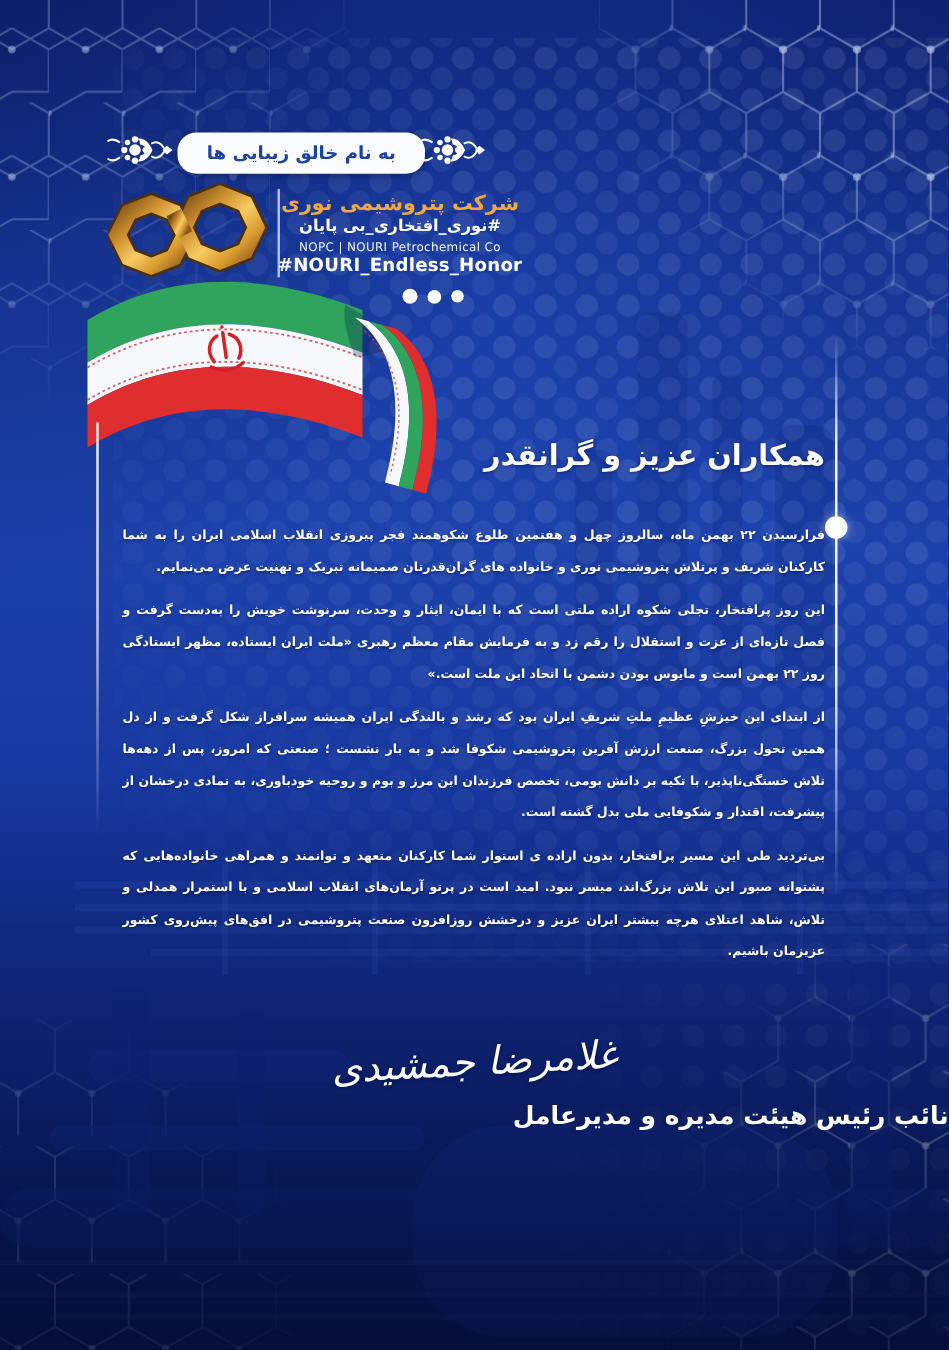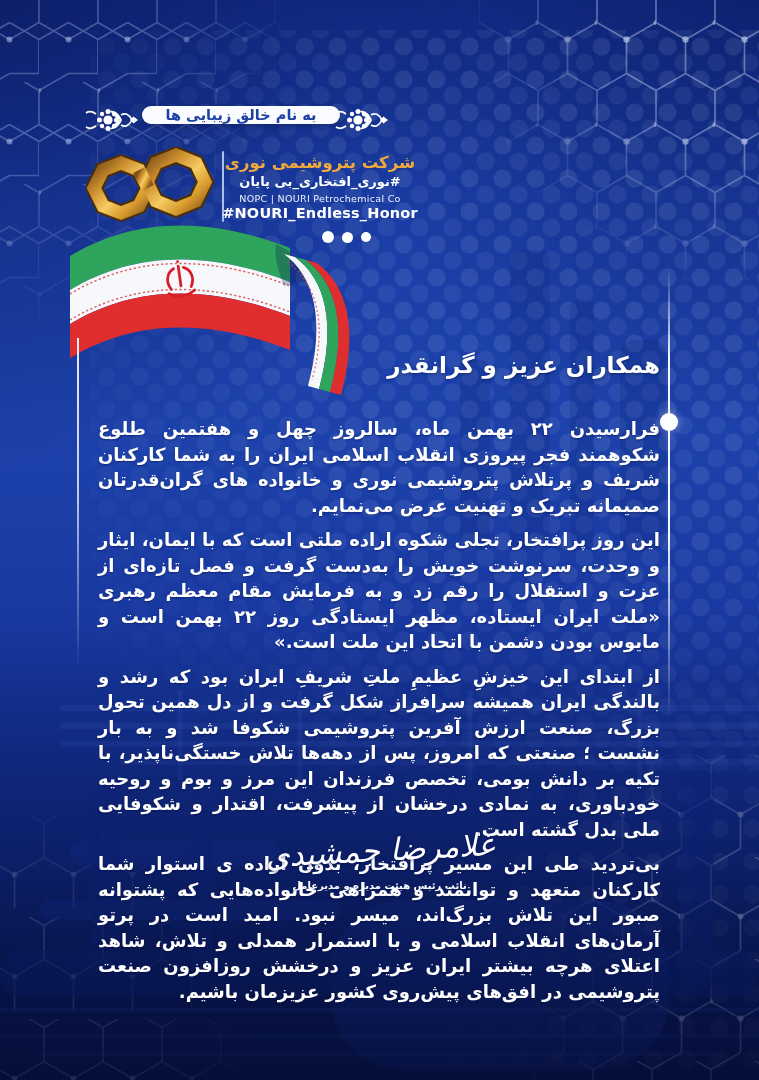--- a/index.html
+++ b/index.html
@@ -40,21 +40,21 @@
     -webkit-mask-image:radial-gradient(ellipse at 100% 100%,#000 45%,transparent 85%);
     mask-image:radial-gradient(ellipse at 100% 100%,#000 45%,transparent 85%);
   }
   .vignette{inset:0;background:
     radial-gradient(circle at -4% -4%,rgba(7,16,72,.55),transparent 38%),
     radial-gradient(circle at 104% -4%,rgba(7,16,72,.45),transparent 36%);}
   .bottom-shade{left:0;right:0;bottom:0;height:460px;
     background:linear-gradient(180deg,rgba(7,17,72,0) 0%,rgba(7,17,72,.45) 55%,rgba(4,11,48,.78) 100%);}
   
   .pill{
-    left:142px;top:106px;width:198px;height:18px;border-radius:15px;
+    left:142px;top:106px;width:198px;height:33px;border-radius:15px;
     background:#fafcff;display:flex;align-items:center;justify-content:center;
     box-shadow:0 2px 6px rgba(4,12,50,.35);
   }
   .pill span{font-size:14.5px;font-weight:bold;color:#1e41a5;direction:rtl;}
   .ornament{width:58px;height:42px;}
   .orn-r{left:334px;top:99px;}
   .orn-l{left:84px;top:99px;transform:scaleX(-1);}
   
   .infinity{left:86px;top:147px;}
   .brand-divider{left:222px;top:151px;width:2px;height:71px;background:rgba(195,216,255,.85);border-radius:1px;}
@@ -74,25 +74,25 @@
   .line-right{left:668px;top:268px;width:2px;height:450px;
     background:linear-gradient(180deg,rgba(255,255,255,0) 0%,rgba(255,255,255,.95) 20%,rgba(255,255,255,.95) 60%,rgba(255,255,255,0) 100%);}
   .dot-right{left:660px;top:413px;width:18px;height:18px;border-radius:50%;background:#fff;
     box-shadow:0 0 8px rgba(255,255,255,.5);}
   .line-left{left:77px;top:338px;width:2px;height:330px;
     background:linear-gradient(180deg,rgba(255,255,255,.9) 0%,rgba(255,255,255,.75) 45%,rgba(255,255,255,0) 100%);}
   
   .salutation{right:99px;top:352px;font-size:23px;font-weight:bold;color:#fff;direction:rtl;
     text-shadow:0 1px 3px rgba(5,14,60,.5);}
   .body-text{right:99px;top:416px;width:562px;direction:rtl;color:#fff;}
-  .body-text p{margin:0 0 9px 0;font-size:18px;font-weight:bold;line-height:25.5px;text-align:justify;
+  .body-text p{margin:0 0 9px 0;font-size:10px;font-weight:bold;line-height:25.5px;text-align:justify;
     text-shadow:0 1px 2px rgba(5,14,60,.45);}
   .signature{left:0;right:0;top:832px;text-align:center;color:#fff;font-size:31px;font-style:italic;
     transform:rotate(-3deg);letter-spacing:1px;direction:rtl;text-shadow:0 1px 3px rgba(5,14,60,.5);}
-  .sig-role{left:0;right:0;top:880px;text-align:center;color:#fff;font-size:10px;font-weight:bold;direction:rtl;}
+  .sig-role{left:0;right:0;top:880px;color:#fff;font-size:20px;font-weight:bold;direction:rtl;}
 </style>
 </head>
 <body>
 
 <div class="poster">
 
   <div class="abs vignette"></div>
 
   <svg class="hex-svg hex-tl" width="300" height="340" viewBox="0 0 300 340">
     <defs>

